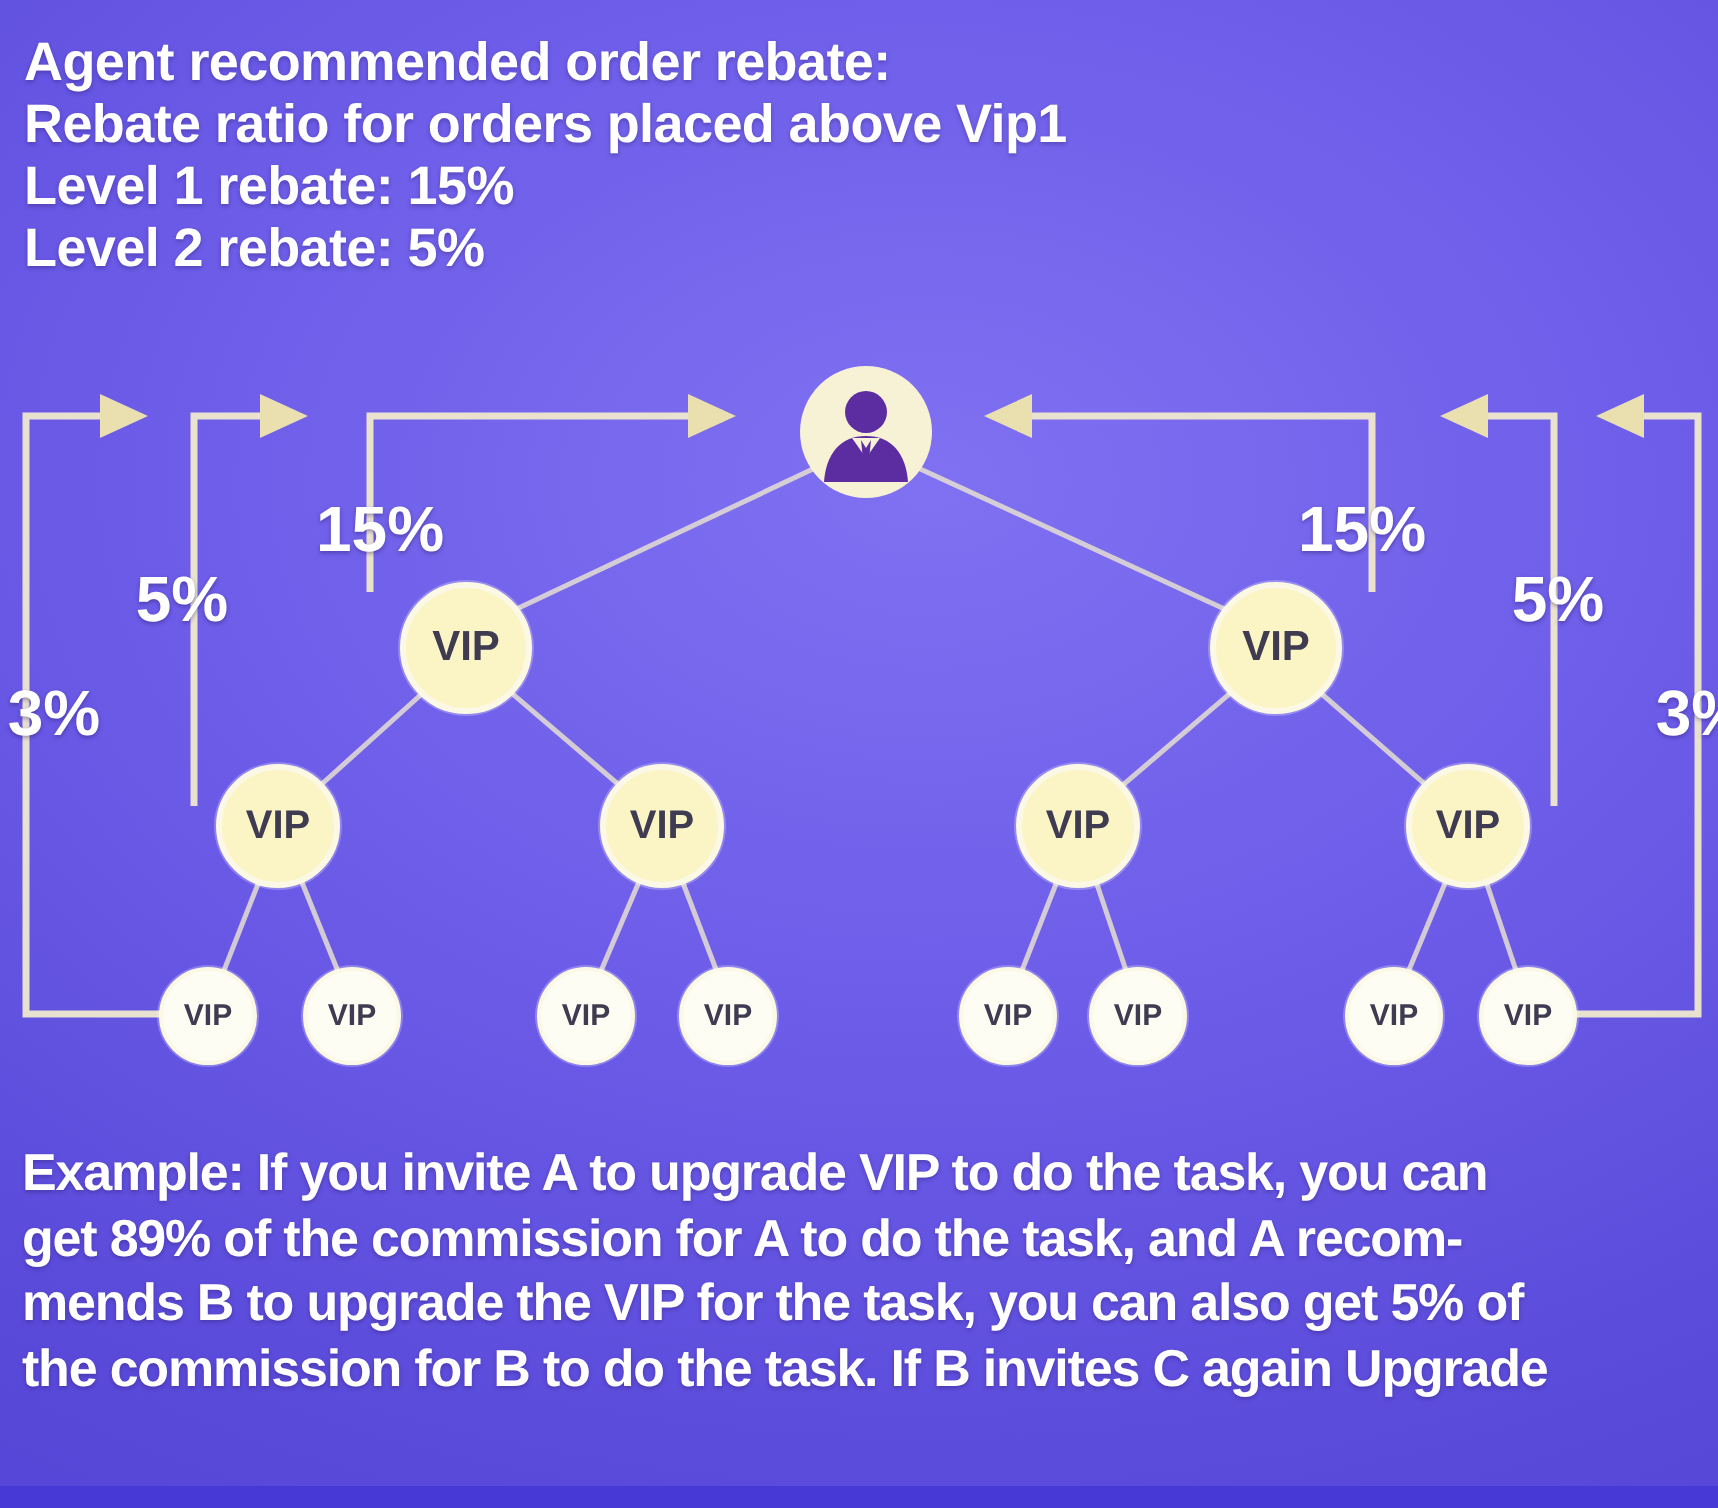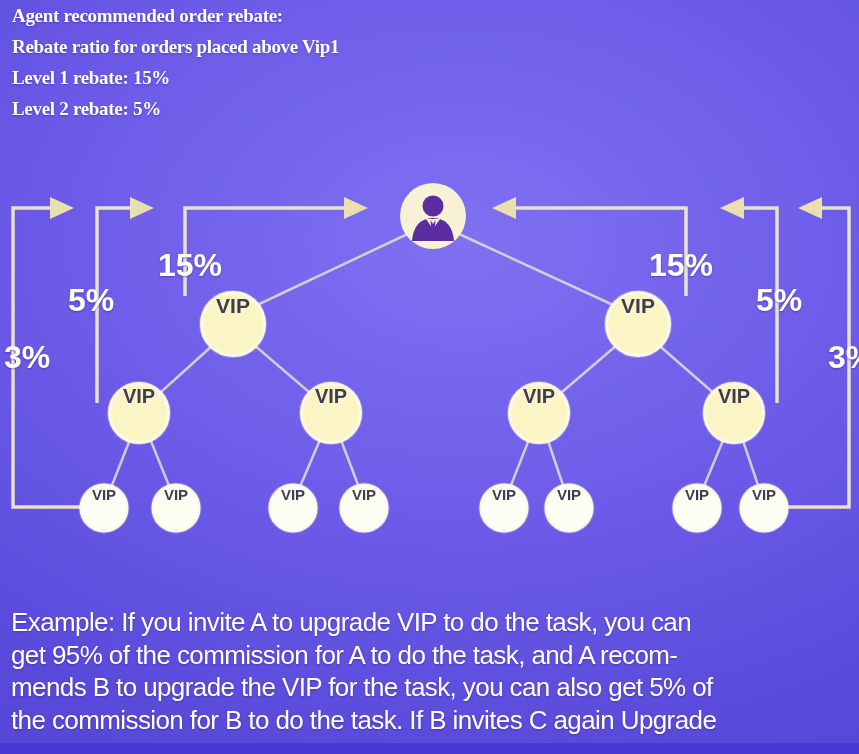--- a/index.html
+++ b/index.html
@@ -2,43 +2,43 @@
 <html><head>
 <meta charset="utf-8">
 <style>
   html,body{margin:0;padding:0;background:#2c2470;}
   .stage{
     position:relative;width:859px;height:754px;overflow:hidden;
     font-family:"Liberation Sans","DejaVu Sans",sans-serif;
     background:radial-gradient(120% 95% at 54% 32%, #8071f2 0%, #6c5ce8 38%, #5a4ada 72%, #5142d4 100%);
   }
   .hdr{
-    position:absolute;left:12px;top:0;color:#fff;font-size:19px;font-weight:bold;
-    line-height:31px;letter-spacing:-0.3px;text-shadow:0 1px 2px rgba(35,20,90,.35);font-family:Liberation Serif, serif;
+    position:absolute;left:12px;top:16px;color:#fff;font-size:27px;font-weight:bold;
+    line-height:31px;letter-spacing:-0.3px;text-shadow:0 1px 2px rgba(35,20,90,.35);
   }
   .wires{position:absolute;left:0;top:0;}
   .wire-bracket{fill:none;stroke:#f0e9cd;stroke-width:3.5;opacity:.95;}
   .wire-edge{fill:none;stroke:#ece6cf;stroke-width:2.5;opacity:.8;}
   .arrowhead{fill:#e9dfaf;}
   .vip{
     position:absolute;transform:translate(-50%,-50%);border-radius:50%;
-    display:flex;align-items:flex-start;justify-content:center;font-weight:bold;color:#3f3c52;
+    display:flex;align-items:center;justify-content:center;font-weight:bold;color:#3f3c52;
     background:#fbf5c6;border:3px solid #fbf8e6;box-shadow:0 0 0 1px rgba(255,255,255,.25);
   }
   .vip-l1{width:60px;height:60px;font-size:21px;}
   .vip-l2{width:56px;height:56px;font-size:20px;}
   .vip-l3{width:45px;height:45px;font-size:15px;background:#fdfdf3;border-width:2px;}
   .person{position:absolute;left:433px;top:216px;transform:translate(-50%,-50%);width:70px;height:70px;}
   .pct{
     position:absolute;transform:translate(-50%,-50%);color:#fff;font-size:32px;font-weight:bold;
     text-shadow:0 1px 2px rgba(35,20,90,.4);white-space:nowrap;
   }
   .example{
-    position:absolute;left:11px;top:570px;color:#fff;font-size:26px;font-weight:normal;
-    line-height:32.5px;letter-spacing:-0.6px;text-shadow:0 1px 2px rgba(35,20,90,.35);width:845px;margin-top:36px;
+    position:absolute;left:11px;top:570px;color:#fff;font-size:26px;font-weight:bold;
+    line-height:32.5px;letter-spacing:-0.6px;text-shadow:0 1px 2px rgba(35,20,90,.35);width:845px;
   }
   .bottom-bar{position:absolute;left:0;bottom:0;width:859px;height:11px;background:#4739d6;}
 </style>
 </head>
 <body>
 
 <div class="stage">
 
   <div class="hdr">
     <div>Agent recommended order rebate:</div>
@@ -147,19 +147,19 @@
 
   <div class="pct" style="left:190px;top:265px;">15%</div>
   <div class="pct" style="left:681px;top:265px;">15%</div>
   <div class="pct" style="left:91px;top:300px;">5%</div>
   <div class="pct" style="left:779px;top:300px;">5%</div>
   <div class="pct" style="left:27px;top:357px;">3%</div>
   <div class="pct" style="left:851px;top:357px;">3%</div>
 
   <div class="example">
     <div>Example: If you invite A to upgrade VIP to do the task, you can</div>
-    <div>get 95% of the commission for A to do the task, and A recom-</div>
+    <div>get 89% of the commission for A to do the task, and A recom-</div>
     <div>mends B to upgrade the VIP for the task, you can also get 5% of</div>
     <div>the commission for B to do the task. If B invites C again Upgrade</div>
   </div>
 
   <div class="bottom-bar"></div>
 </div>
 
 </body></html>

